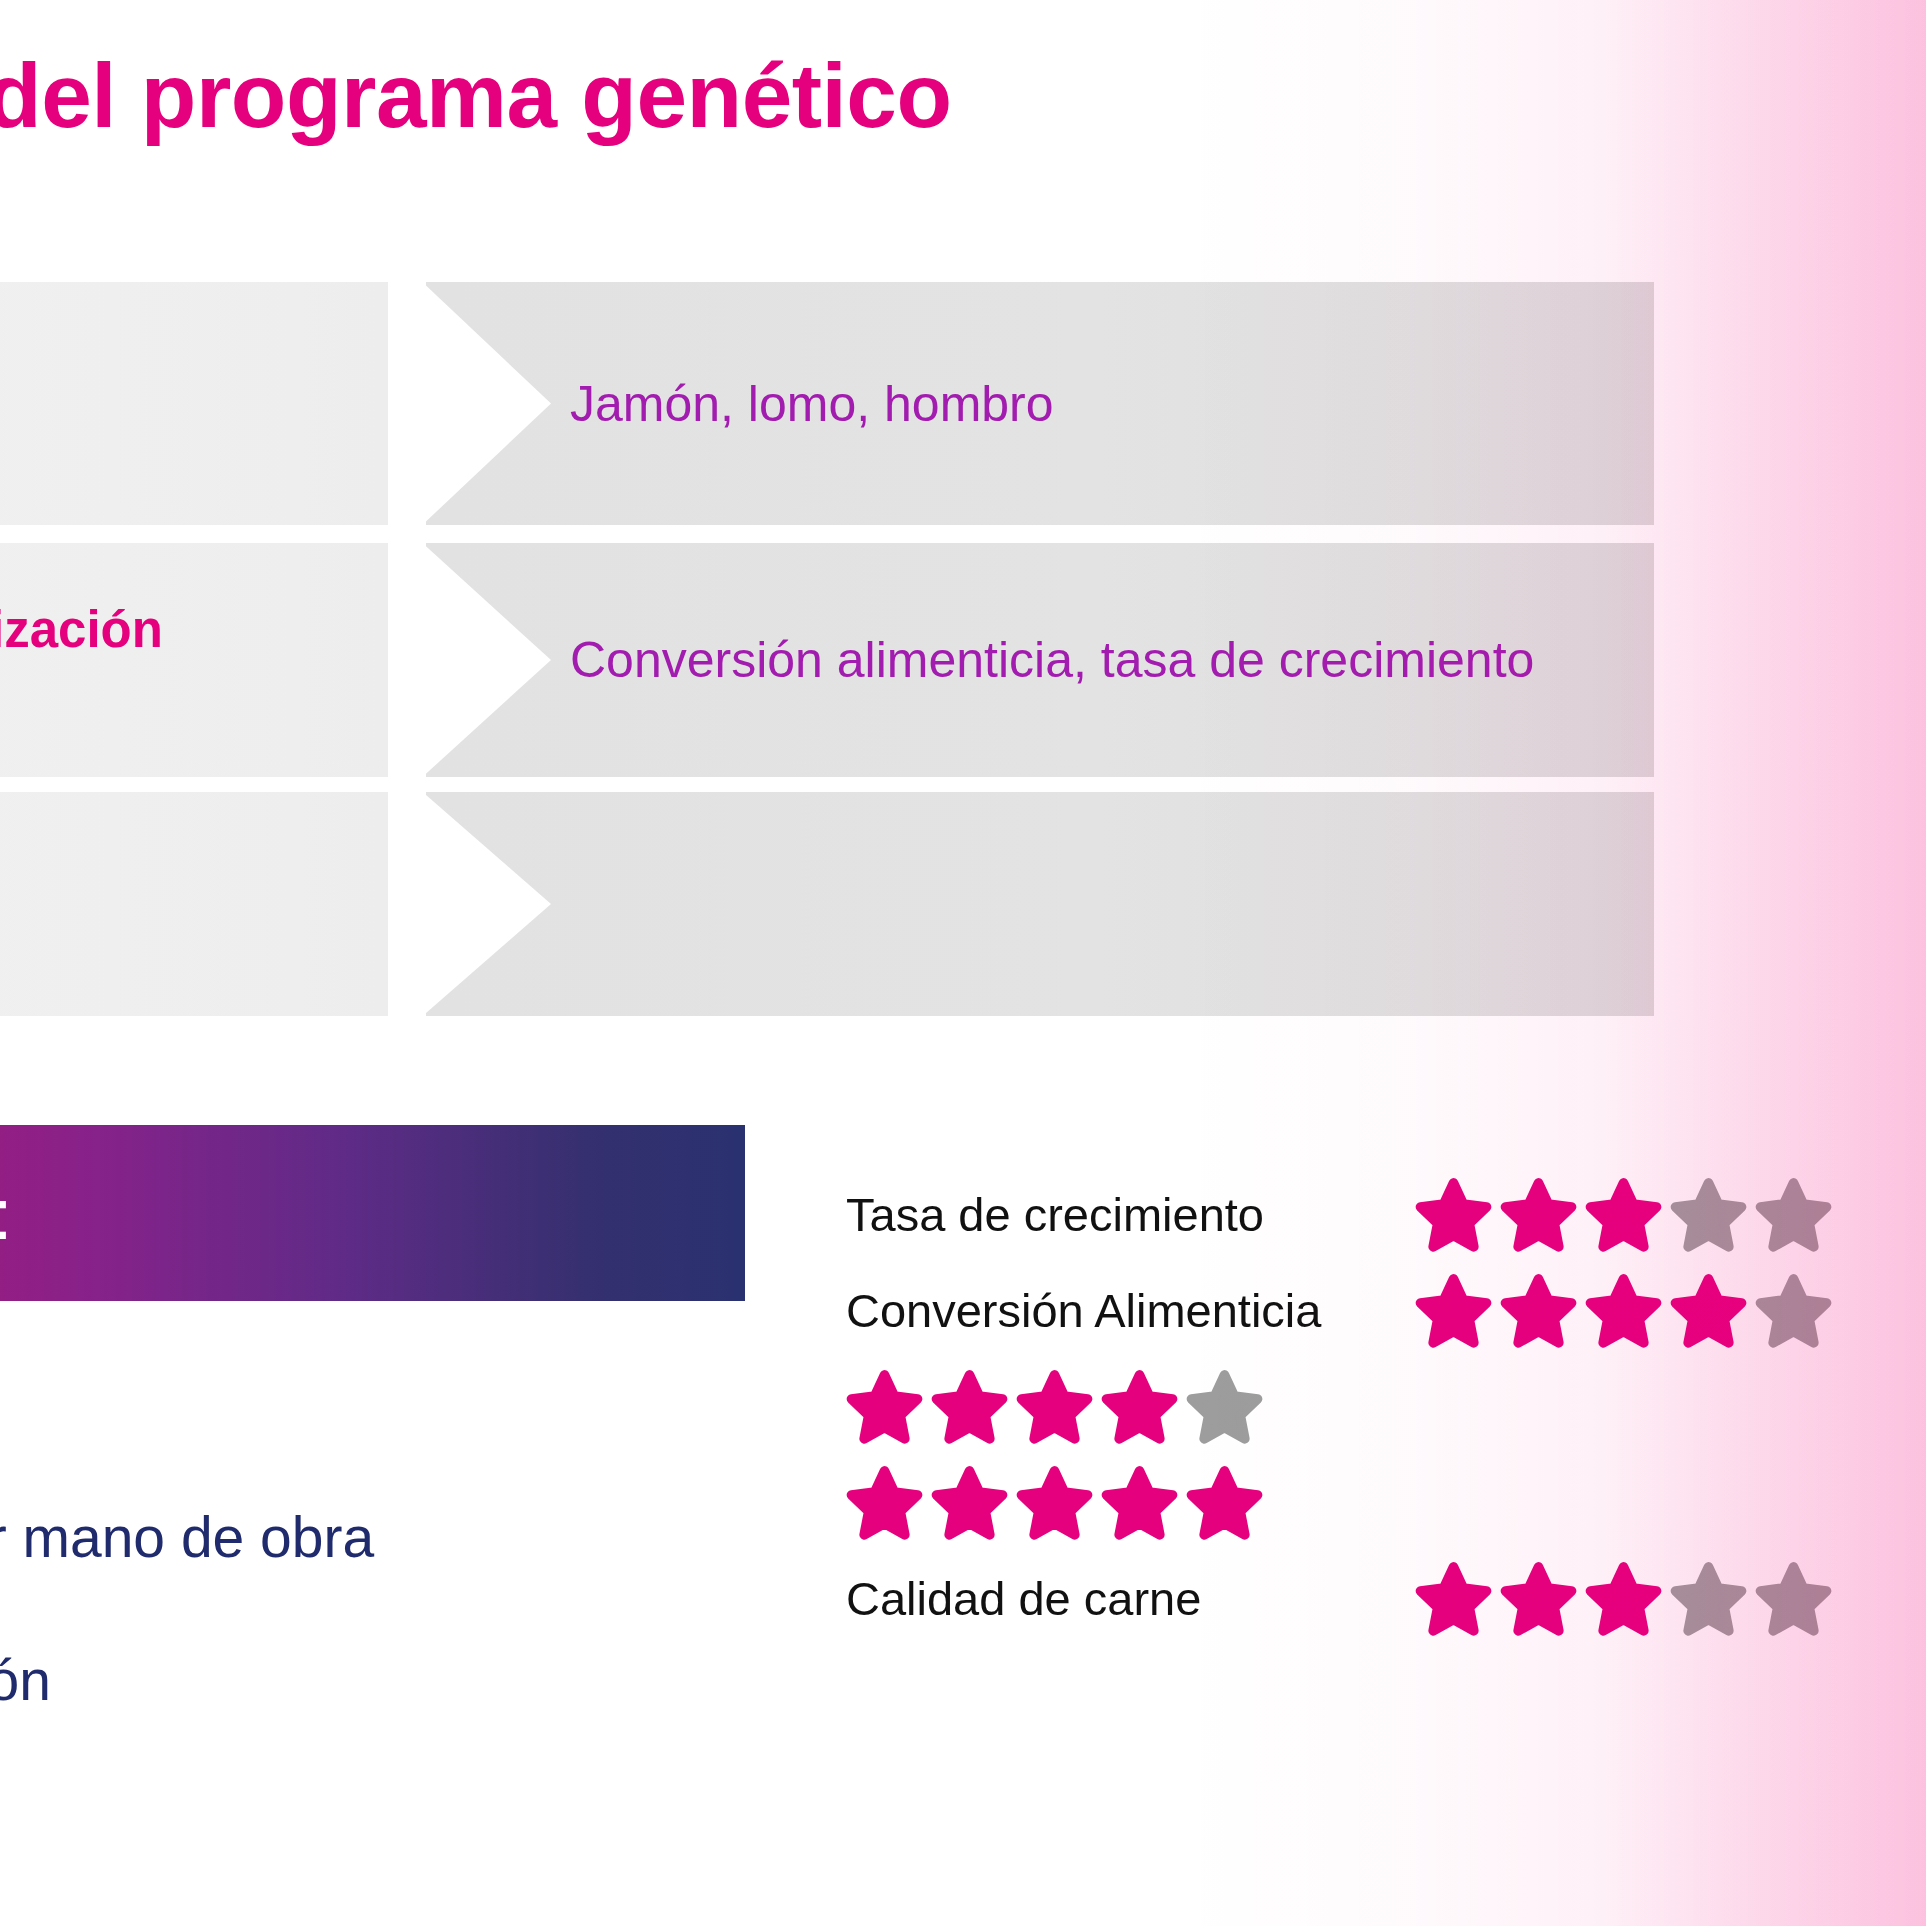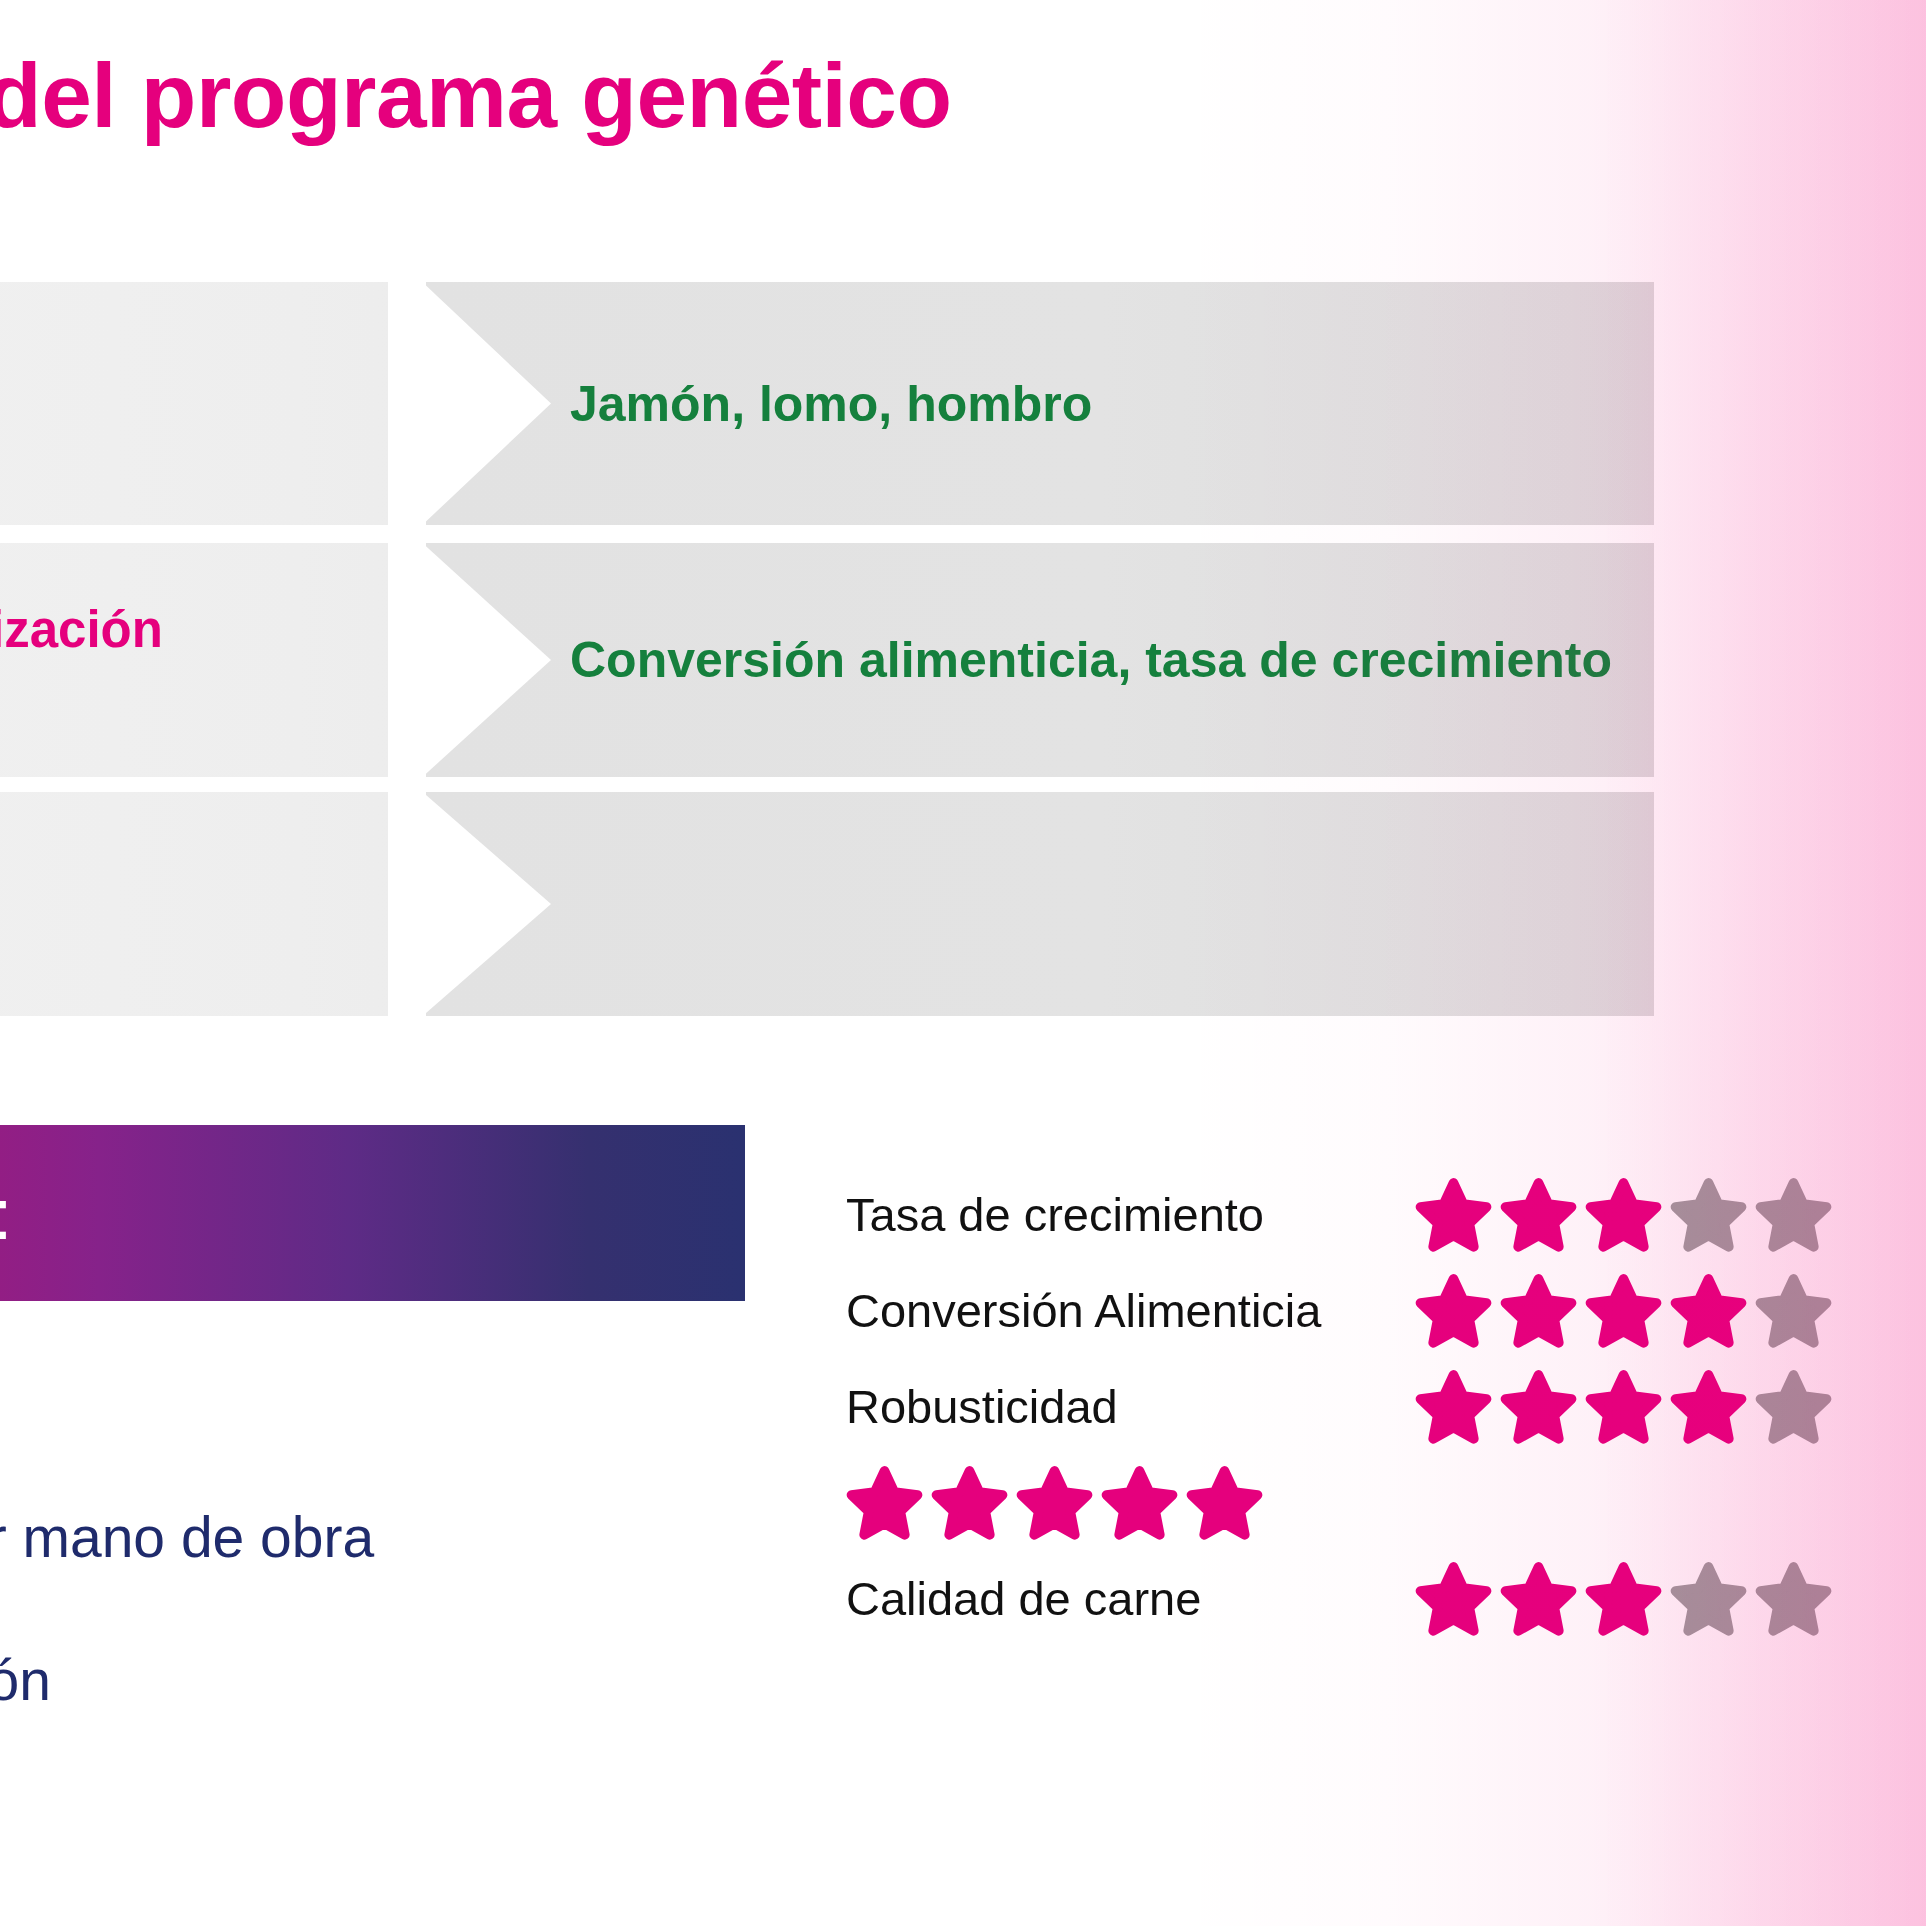--- a/index.html
+++ b/index.html
@@ -71,21 +71,21 @@
   }
   .row-label-main{
     font-size:51px;font-weight:bold;color:#e5007d;line-height:1.18;white-space:nowrap;
   }
   .row-label-sub{
     font-size:51px;font-weight:bold;color:#111111;line-height:1.18;white-space:nowrap;
   }
   .row-value{
     position:absolute;left:827px;top:0;height:100%;
     display:flex;align-items:center;
-    font-size:50px;color:#15803d;white-space:nowrap;font-weight:bold;
+    font-size:50px;color:#a21caf;white-space:nowrap;font-weight:normal;
   }
 
   
   .benefits-bar{
     position:absolute;left:-297px;top:1125px;width:1042px;height:176px;
     background:linear-gradient(to right,#ad1270 0%,#a8177a 12%,#86228a 38%,#5e2b86 62%,#35306f 85%,#2a3170 100%);
     z-index:10;
     display:flex;align-items:center;
   }
   .benefits-title{
@@ -213,21 +213,20 @@
           </svg>
           <svg viewBox="0 0 100 100" class="star on">
             <path d="M50 8 L63 36 L94 40 L71 62 L77 93 L50 78 L23 93 L29 62 L6 40 L37 36 Z"></path>
           </svg>
           <svg viewBox="0 0 100 100" class="star off">
             <path d="M50 8 L63 36 L94 40 L71 62 L77 93 L50 78 L23 93 L29 62 L6 40 L37 36 Z"></path>
           </svg>
         </div>
       </div>
       <div class="rating-row">
-        <div class="rating-label">Robusticidad</div>
         <div class="rating-stars">
           <svg viewBox="0 0 100 100" class="star on">
             <path d="M50 8 L63 36 L94 40 L71 62 L77 93 L50 78 L23 93 L29 62 L6 40 L37 36 Z"></path>
           </svg>
           <svg viewBox="0 0 100 100" class="star on">
             <path d="M50 8 L63 36 L94 40 L71 62 L77 93 L50 78 L23 93 L29 62 L6 40 L37 36 Z"></path>
           </svg>
           <svg viewBox="0 0 100 100" class="star on">
             <path d="M50 8 L63 36 L94 40 L71 62 L77 93 L50 78 L23 93 L29 62 L6 40 L37 36 Z"></path>
           </svg>

